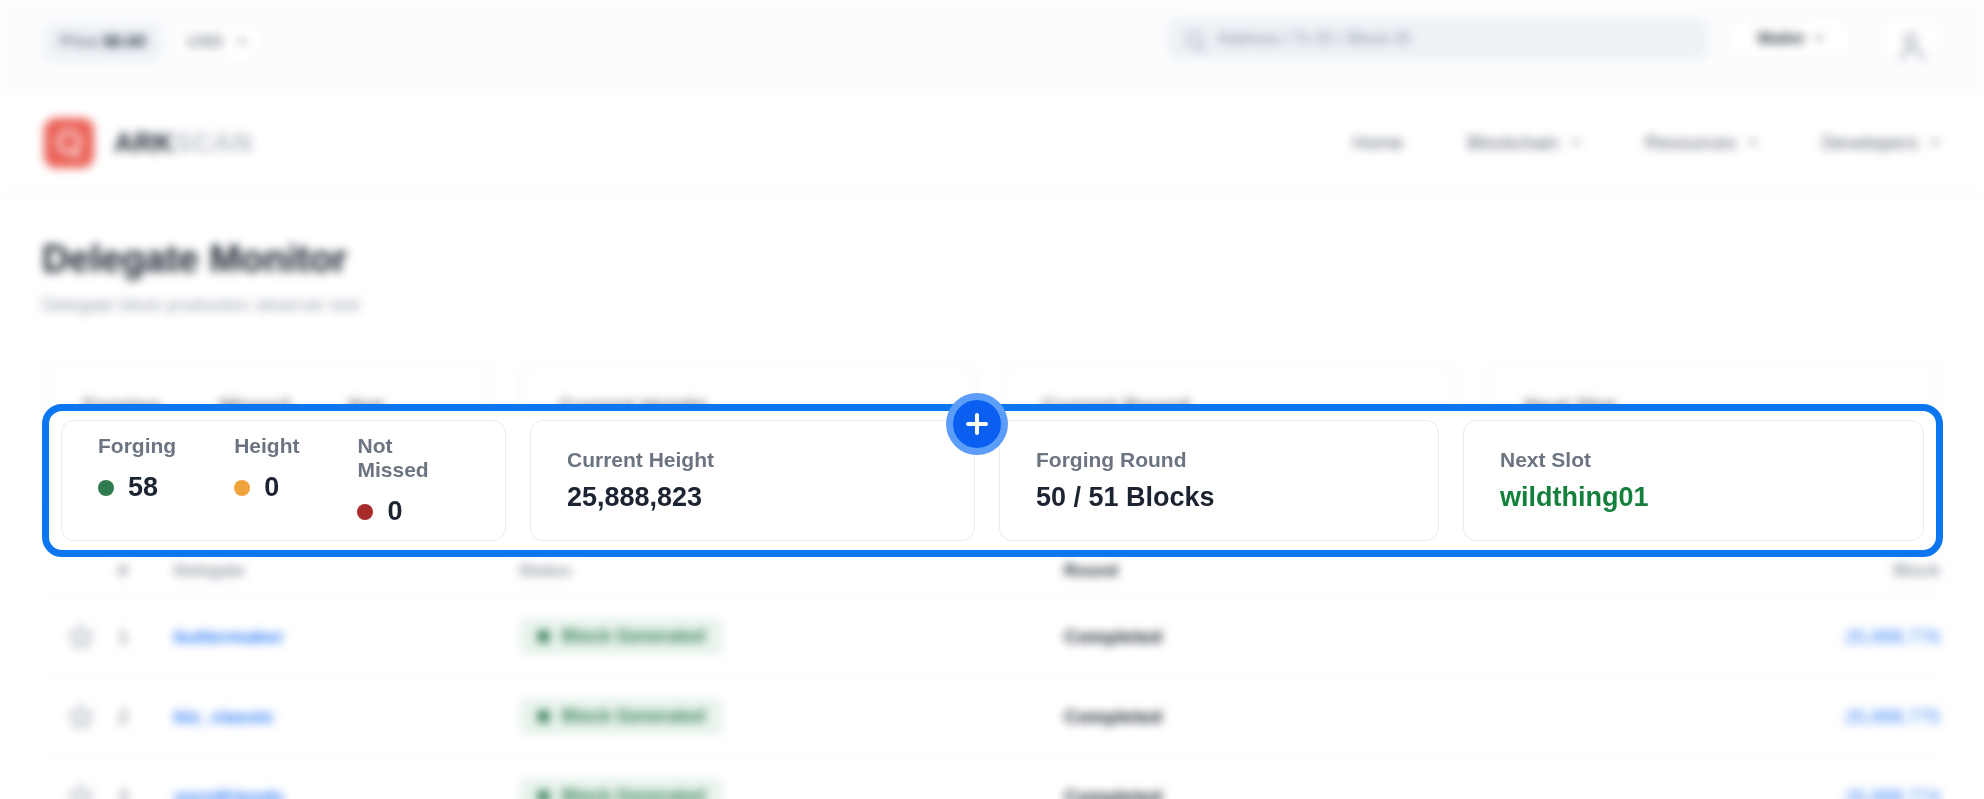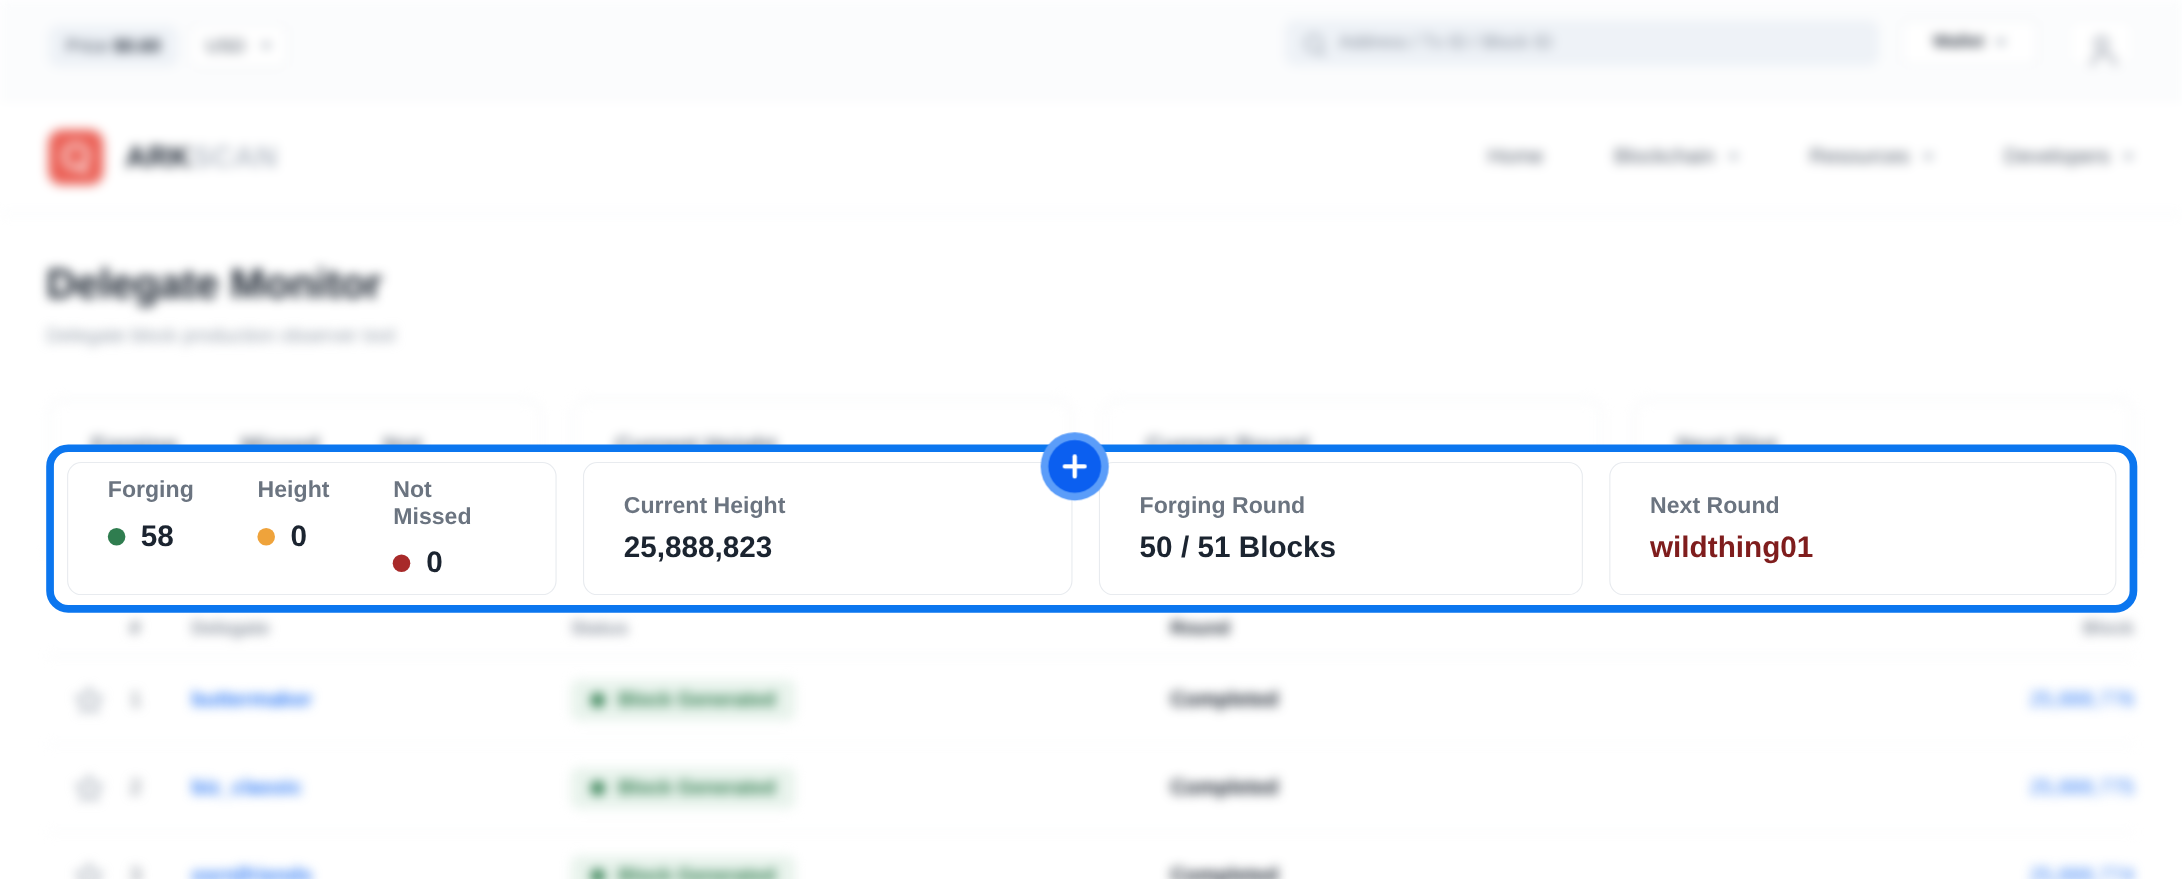--- a/index.html
+++ b/index.html
@@ -195,21 +195,21 @@
   .statcard {
     background: #ffffff;
     border: 1px solid #e8ebef;
     border-radius: 14px;
     padding: 30px 38px;
     flex: 1;
   }
   .statcard.one { flex: 0 0 448px; }
   .stat-label { font-size: 21px; font-weight: 700; color: #6b7480; }
   .stat-value { margin-top: 10px; font-size: 27px; font-weight: 700; color: #1b2430; }
-  .stat-value.link { color: #7f1d1d; }
+  .stat-value.link { color: #15803d; }
   .triple { display: flex; gap: 58px; }
   .triple-col { }
   .dotval { margin-top: 14px; display: flex; align-items: center; gap: 14px; }
   .dot { width: 16px; height: 16px; border-radius: 50%; flex: none; }
   .dotnum { font-size: 27px; font-weight: 700; color: #1b2430; }
 
   
   .tablewrap {
     position: absolute;
     top: 545px; left: 44px;
@@ -508,21 +508,21 @@
         <div class="stat-label">Current Height</div>
         <div class="stat-value">25,888,823</div>
       </div>
 
       <div class="hl-card c3">
         <div class="stat-label">Forging Round</div>
         <div class="stat-value">50 / 51 Blocks</div>
       </div>
 
       <div class="hl-card c4">
-        <div class="stat-label">Next Round</div>
+        <div class="stat-label">Next Slot</div>
         <div class="stat-value link">wildthing01</div>
       </div>
 
     </div>
   </div>
 
   <div class="plusbtn">
     <div class="inner"></div>
   </div>
 

